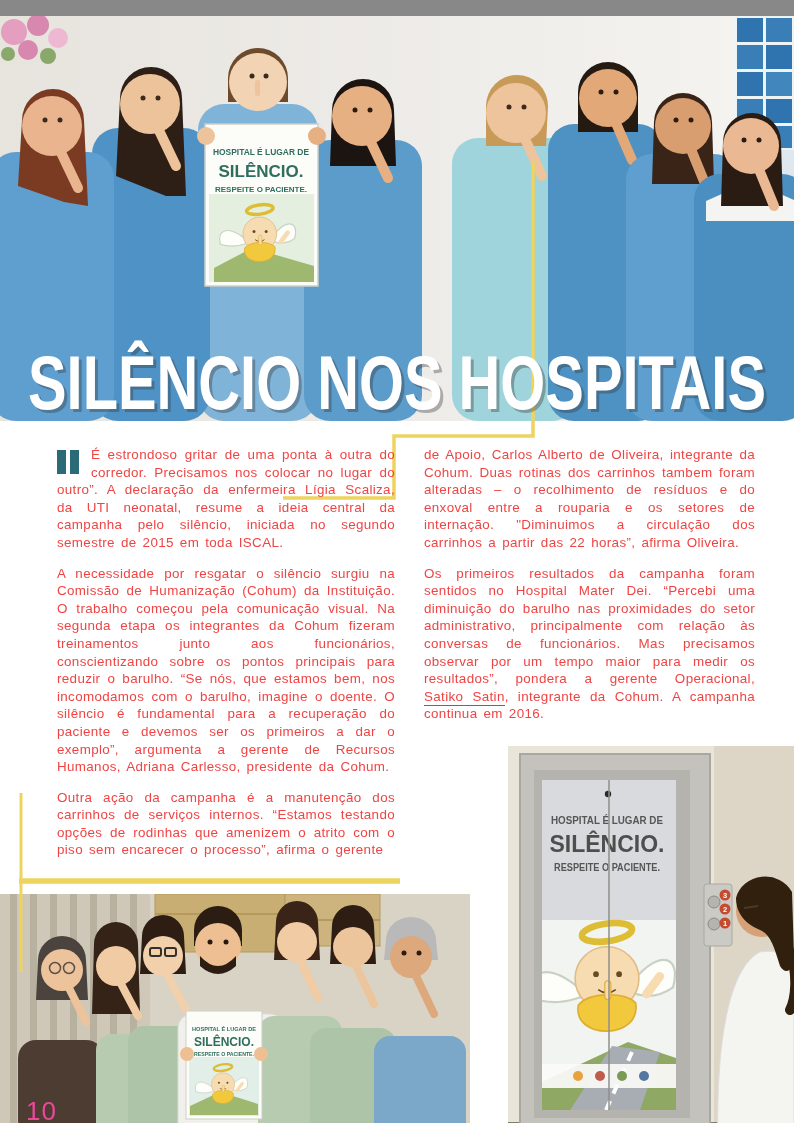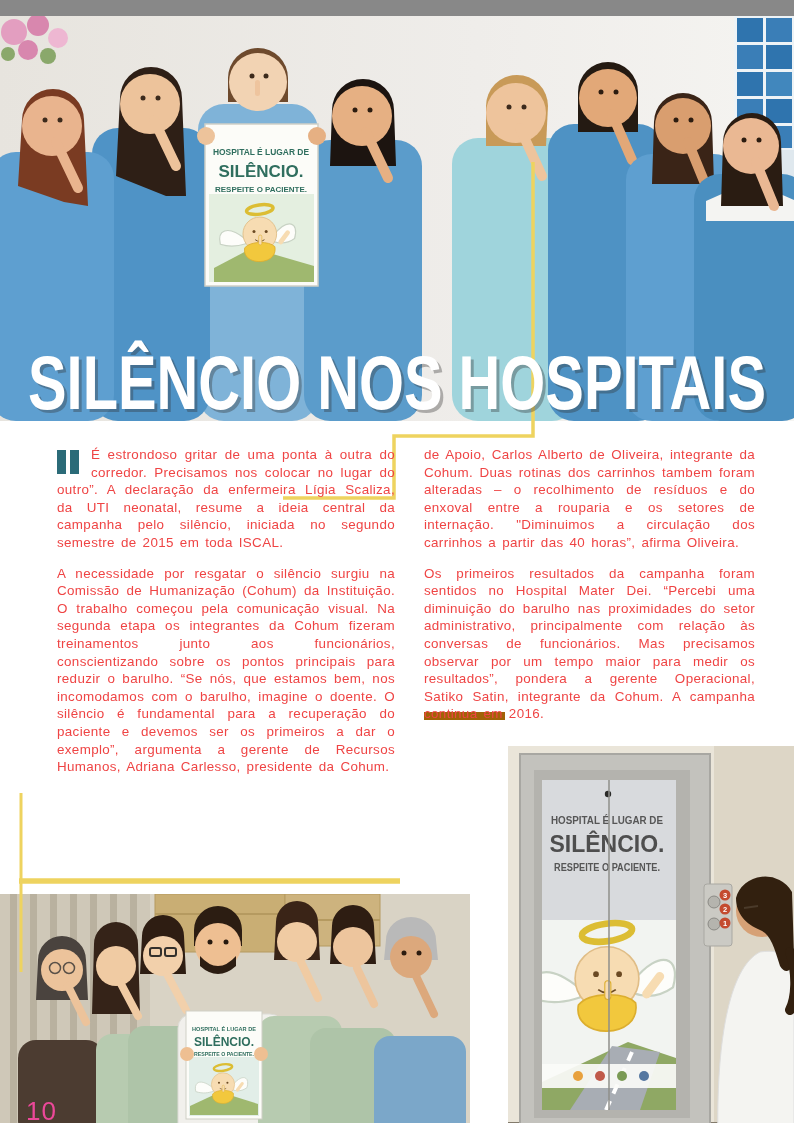--- a/index.html
+++ b/index.html
@@ -24,21 +24,21 @@
     letter-spacing:.35px;word-spacing:2px;
   }
   #col-left{left:57px;top:430px;width:338px;}
   #col-right{left:424px;top:430px;width:331px;}
   .col p{margin:0 0 13px 0;}
   .qmark{
     float:left;width:23px;height:24px;margin:4px 11px 6px 0;
     background:linear-gradient(90deg,#2b6b78 0 9px,transparent 9px 13px,#2b6b78 13px 22px,transparent 22px);
   }
   .yellow-underline{
-    border-bottom:8px solid #a16207;padding-bottom:8px;
+    border-bottom:1px solid #a16207;padding-bottom:1px;
   }
   
   #page-number{
     position:absolute;left:26px;top:1080px;z-index:6;
     color:#ec4899;font-size:26px;letter-spacing:1px;
   }
   svg text{font-family:"Liberation Sans",sans-serif;}
 </style>
 </head>
 <body>
@@ -180,24 +180,25 @@
   <svg id="line-overlay" width="794" height="1123" viewBox="0 0 794 1123">
     <path d="M533,146 L533,420 L394,420 L394,482 L283,482" fill="none" stroke="#eed35f" stroke-width="3.5"></path>
     <path d="M21,777 L21,956" fill="none" stroke="#eed35f" stroke-width="3"></path>
     <path d="M19,865 L400,865" fill="none" stroke="#eed35f" stroke-width="5.5"></path>
     <path d="M0,1109 L162,1109 L162,1123" fill="none" stroke="#a0312a" stroke-width="3"></path>
   </svg>
 
   <div id="col-left" class="col">
     <p><span class="qmark"></span><span>É estrondoso gritar de uma ponta à outra do corredor. Precisamos nos colocar no lugar do outro”. A declaração da enfermeira Lígia Scaliza, da UTI neonatal, resume a ideia central da campanha pelo silêncio, iniciada no segundo semestre de 2015 em toda ISCAL.</span></p>
     <p><span>A necessidade por resgatar o silêncio surgiu na Comissão de Humanização (Cohum) da Instituição. O trabalho começou pela comunicação visual. Na segunda etapa os integrantes da Cohum fizeram treinamentos junto aos funcionários, conscientizando sobre os pontos principais para reduzir o barulho. “Se nós, que estamos bem, nos incomodamos com o barulho, imagine o doente. O silêncio é fundamental para a recuperação do paciente e devemos ser os primeiros a dar o exemplo”, argumenta a gerente de Recursos Humanos, Adriana Carlesso, presidente da Cohum.</span></p>
+    <p><span>Outra ação da campanha é a manutenção dos carrinhos de serviços internos. “Estamos testando opções de rodinhas que amenizem o atrito com o piso sem encarecer o processo”, afirma o gerente</span></p>
   </div>
 
   <div id="col-right" class="col">
-    <p><span>de Apoio, Carlos Alberto de Oliveira, integrante da Cohum. Duas rotinas dos carrinhos tambem foram alteradas – o recolhimento de resíduos e do enxoval entre a rouparia e os setores de internação. "Diminuimos a circulação dos carrinhos a partir das 40 horas”, afirma Oliveira.</span></p>
+    <p><span>de Apoio, Carlos Alberto de Oliveira, integrante da Cohum. Duas rotinas dos carrinhos tambem foram alteradas – o recolhimento de resíduos e do enxoval entre a rouparia e os setores de internação. "Diminuimos a circulação dos carrinhos a partir das 22 horas”, afirma Oliveira.</span></p>
     <p><span>Os primeiros resultados da campanha foram sentidos no Hospital Mater Dei. “Percebi uma diminuição do barulho nas proximidades do setor administrativo, principalmente com relação às conversas de funcionários. Mas precisamos observar por um tempo maior para medir os resultados”, pondera a gerente Operacional, </span><span class="yellow-underline">Satiko Satin</span><span>, integrante da Cohum. A campanha continua em 2016.</span></p>
   </div>
 
   <svg id="photo-bl" class="photo" width="470" height="245" viewBox="0 0 470 245">
     <rect width="470" height="245" fill="#d9d3c5"></rect>
     <g>
       <rect x="0" y="0" width="150" height="245" fill="#cfc8b8"></rect>
       <rect x="10" y="0" width="7" height="245" fill="#b9b19f"></rect>
         <rect x="30" y="0" width="7" height="245" fill="#b9b19f"></rect>
       <rect x="50" y="0" width="7" height="245" fill="#b9b19f"></rect>

